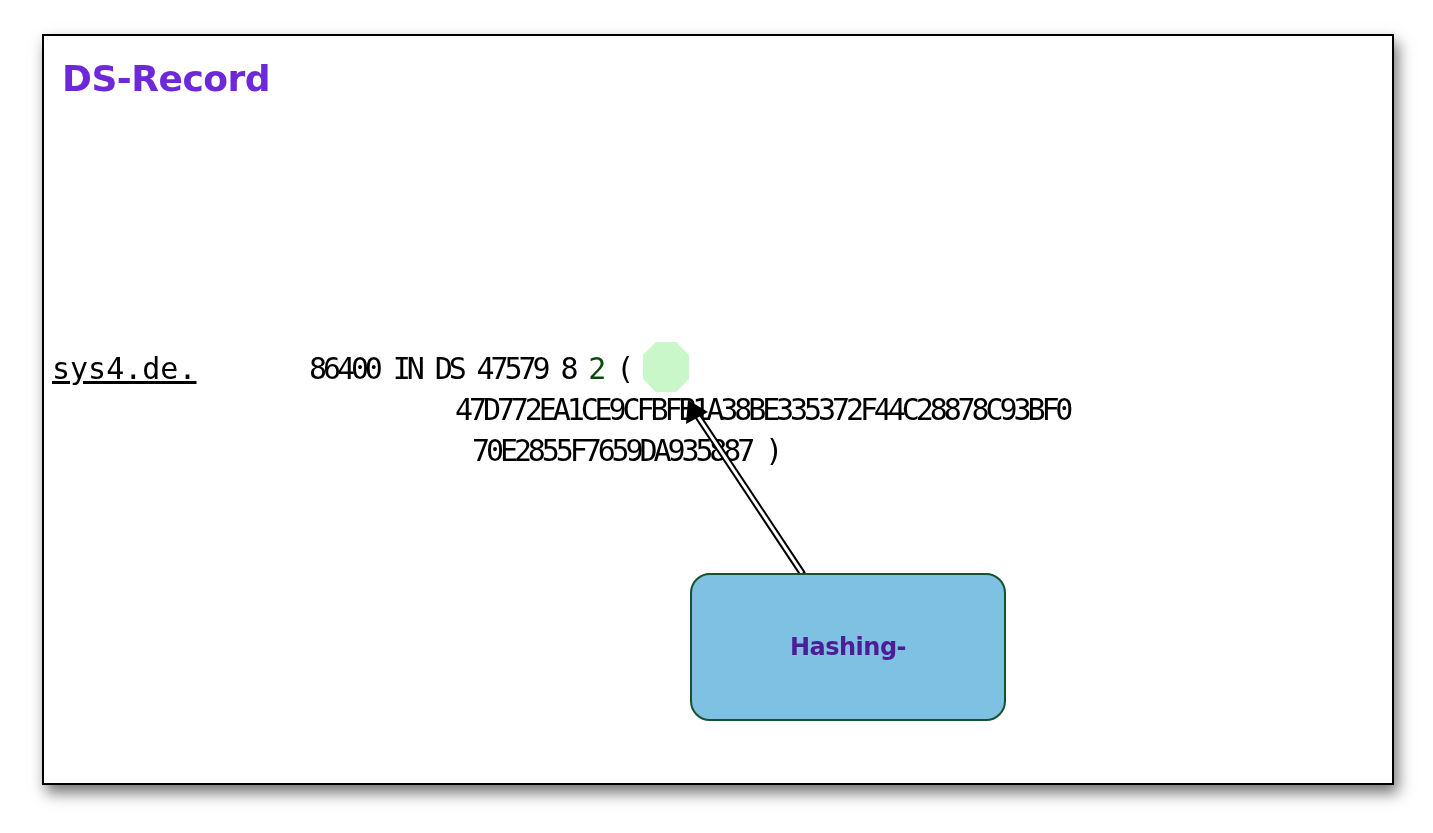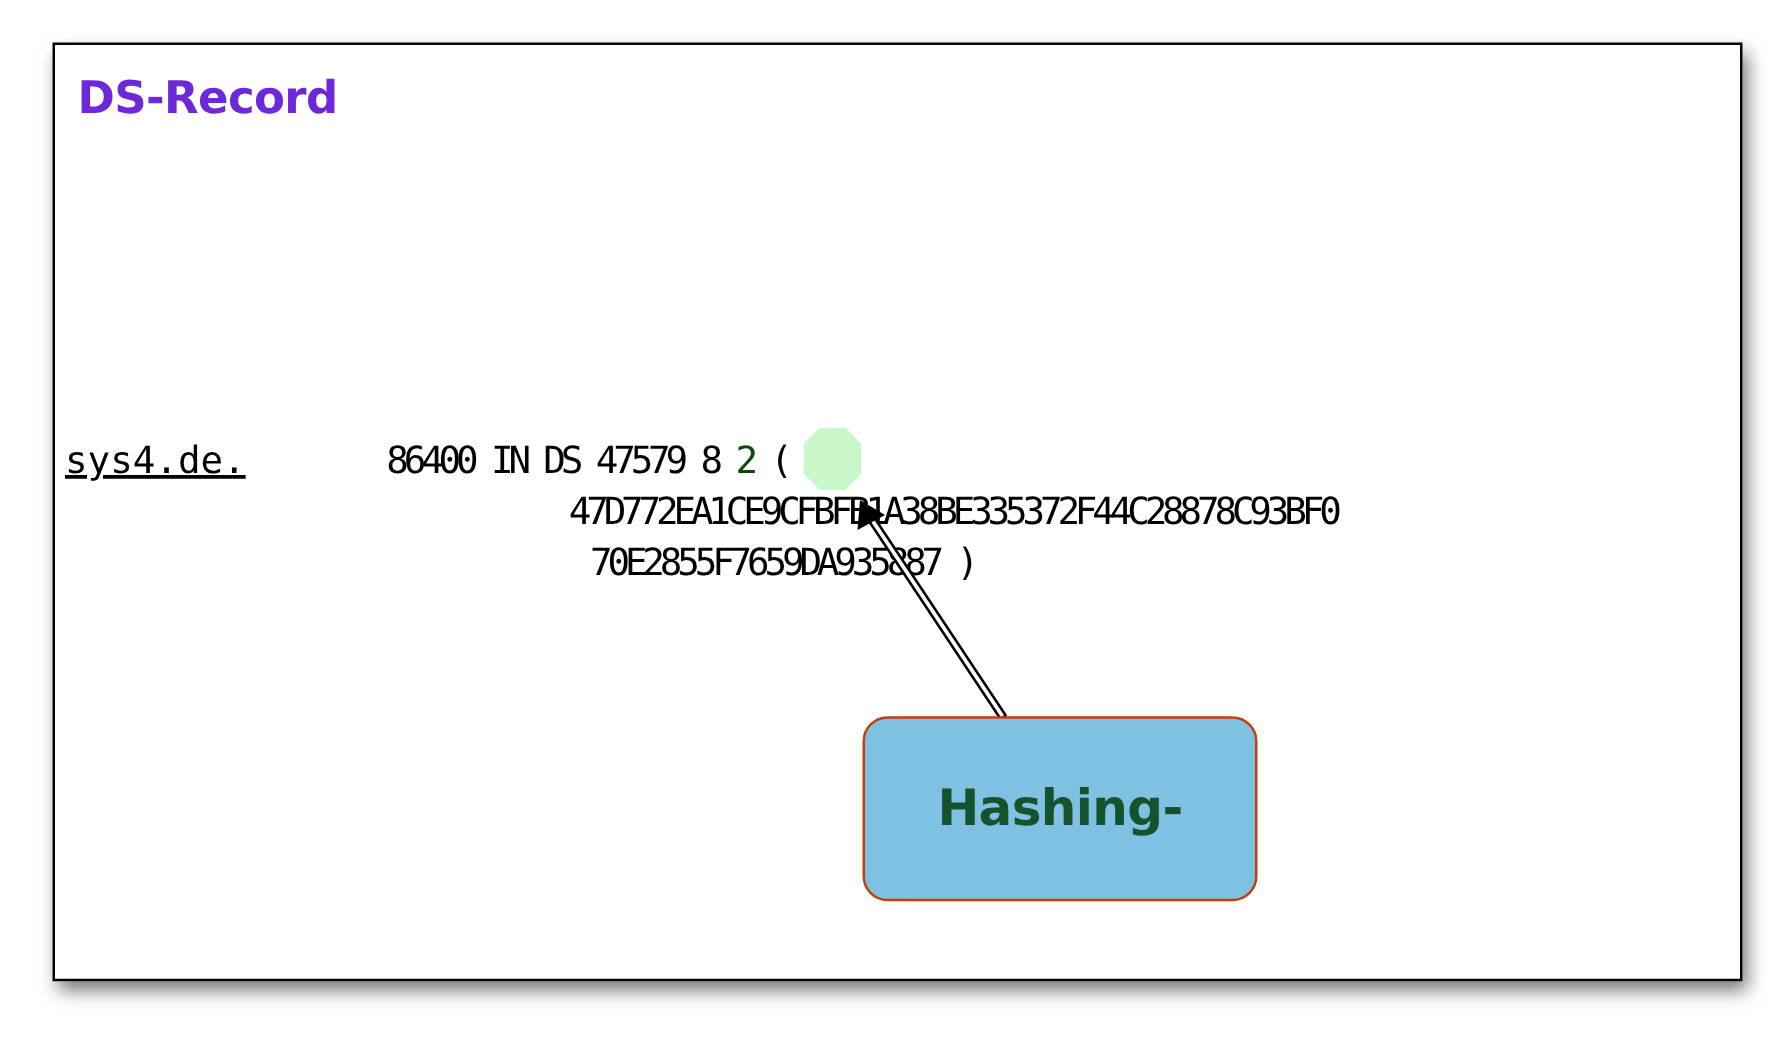--- a/index.html
+++ b/index.html
@@ -20,25 +20,25 @@
     transform-origin:left top;
   }
   .hl {
     position:absolute; left:643px; top:342px; width:46px; height:50px;
     background:#c9f7c9;
     clip-path: polygon(28% 0, 72% 0, 100% 26%, 100% 74%, 72% 100%, 28% 100%, 0 74%, 0 26%);
   }
   .hl-text { color:#0a4a0a; }
   .callout {
     position:absolute; left:690px; top:573px; width:316px; height:148px;
-    background:#7fc1e3; border:2px solid #c2410c; border-radius:20px;
+    background:#7fc1e3; border:2px solid #14532d; border-radius:20px;
     box-sizing:border-box;
     display:flex; align-items:center; justify-content:center; text-align:center;
-    font-family:"DejaVu Sans", sans-serif; font-weight:bold; font-size:40px; line-height:48px;
-    letter-spacing:-0.5px; color:#14532d;
+    font-family:"DejaVu Sans", sans-serif; font-weight:bold; font-size:24px; line-height:48px;
+    letter-spacing:-0.5px; color:#4c1d95;
   }
   svg.arrow { position:absolute; left:0; top:0; }
 </style>
 </head>
 <body>
 
 <div class="slide"></div>
 
 <div class="title">DS-Record</div>
 

